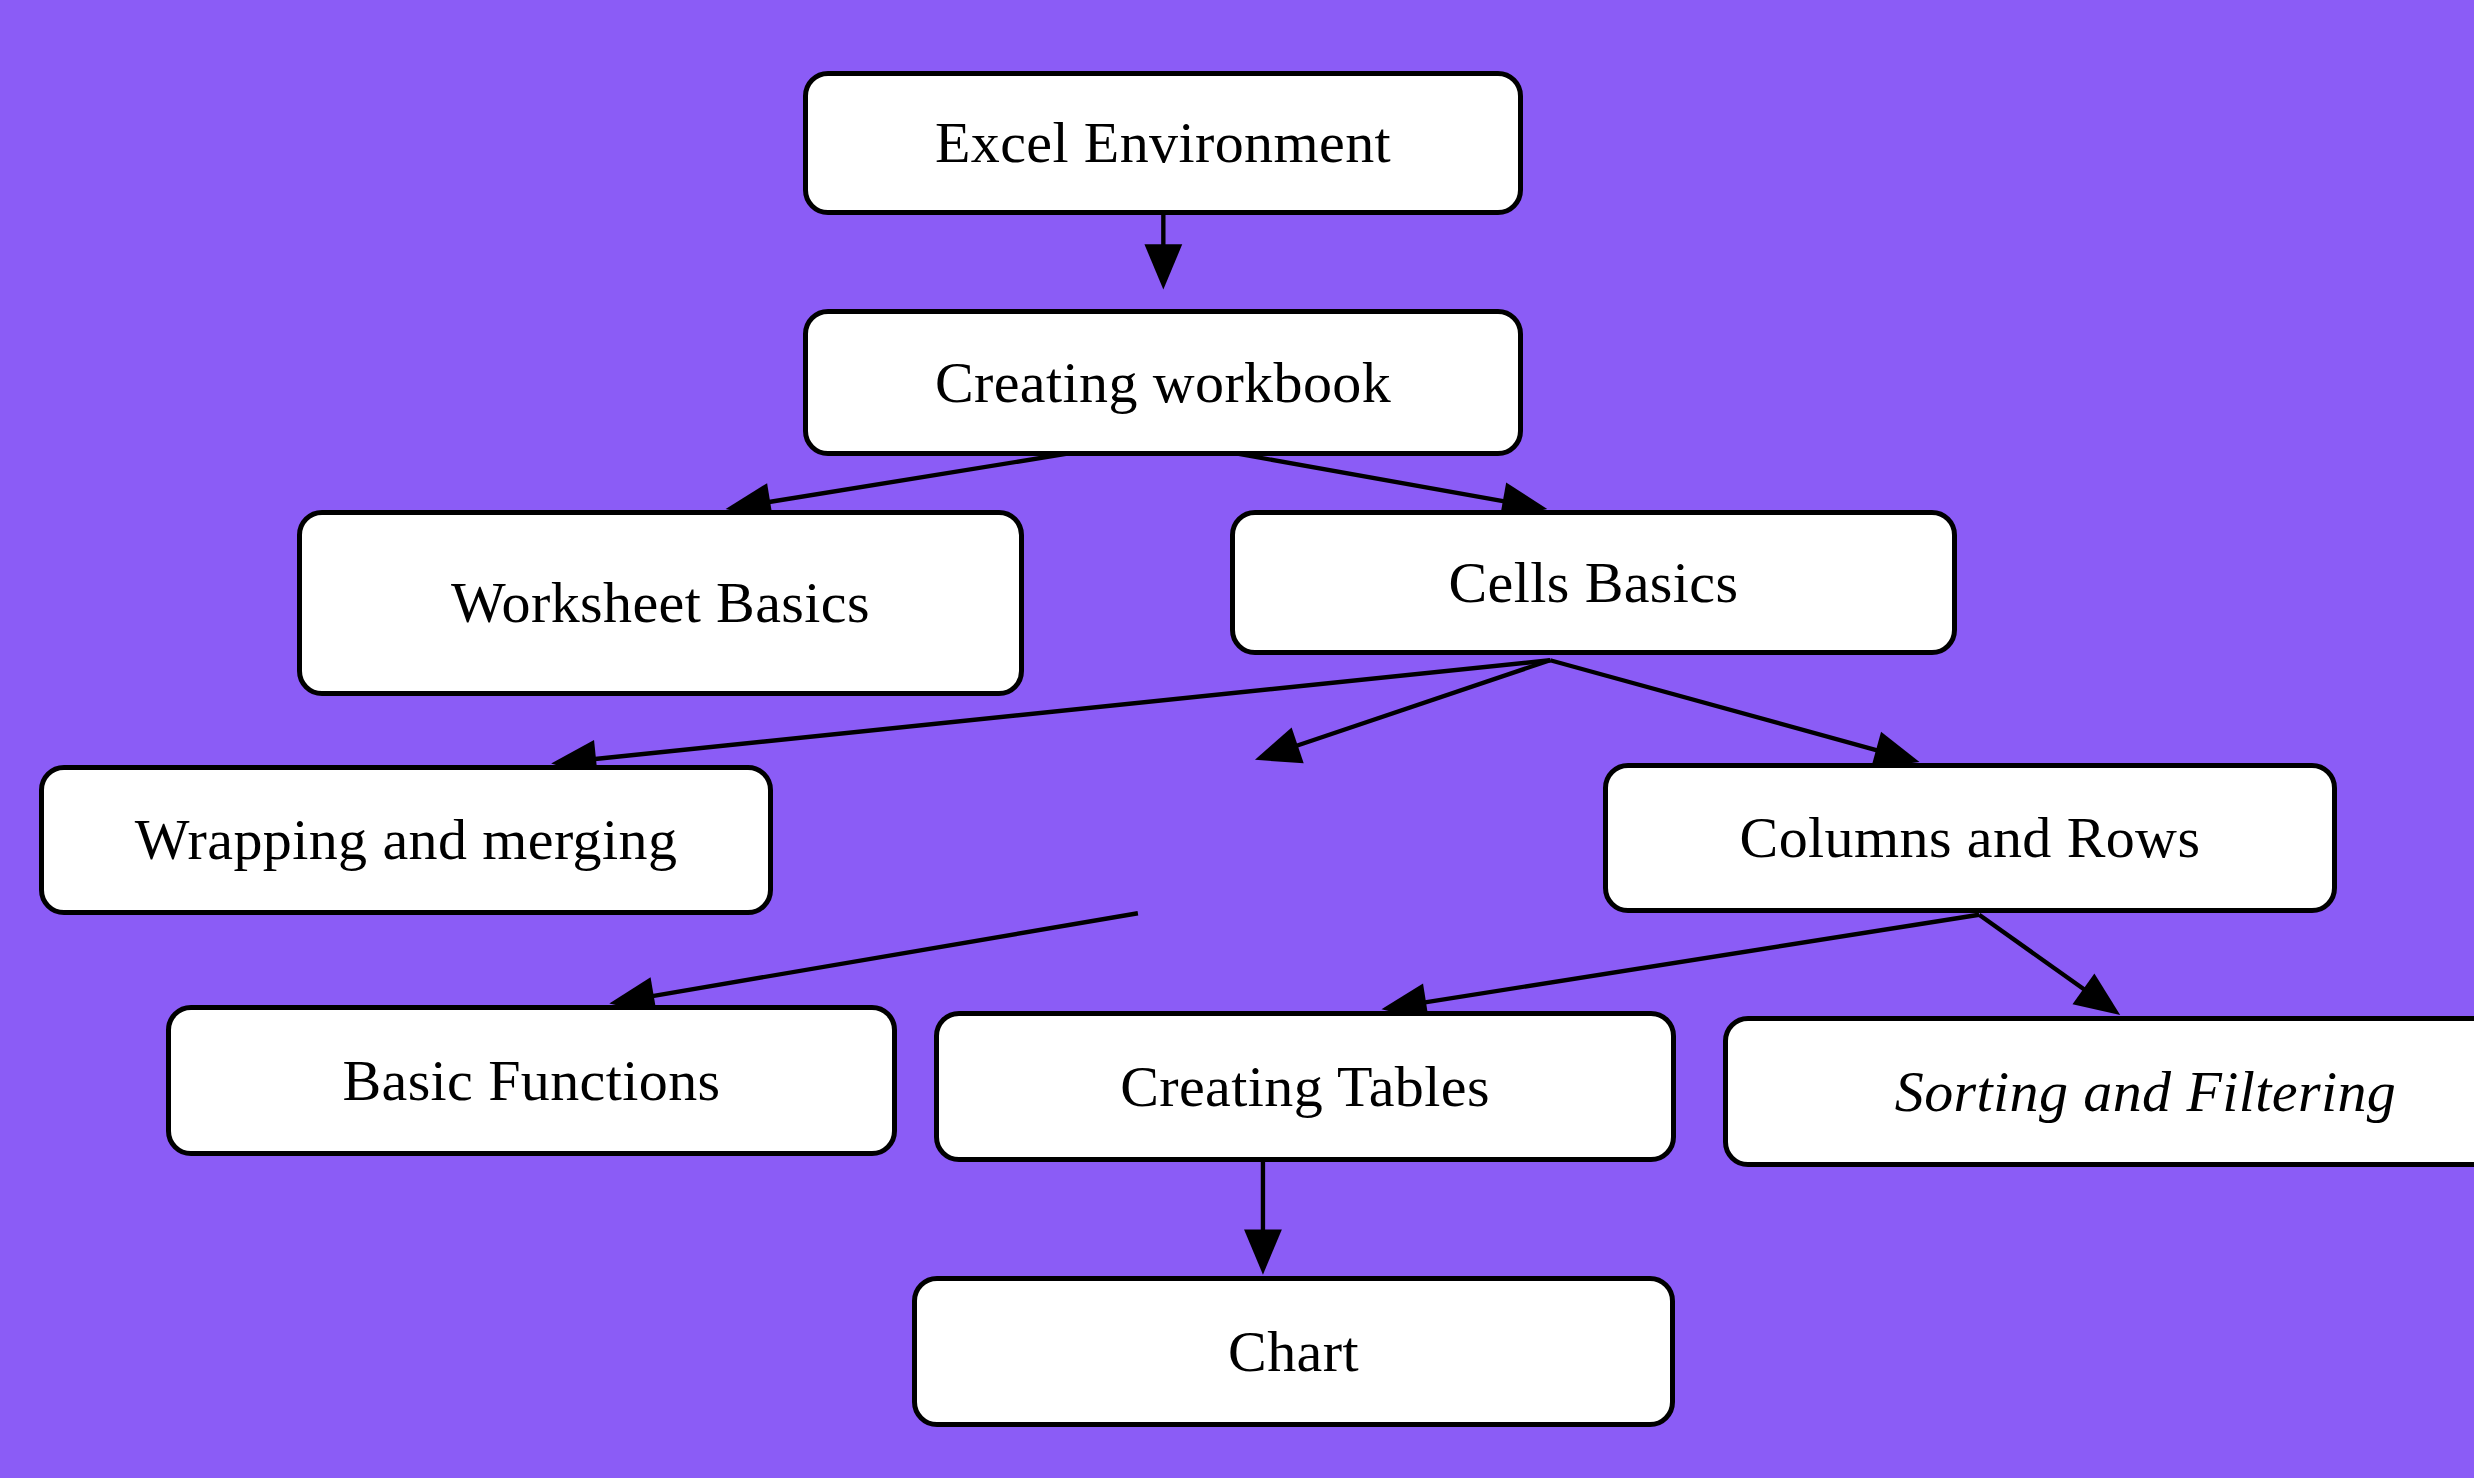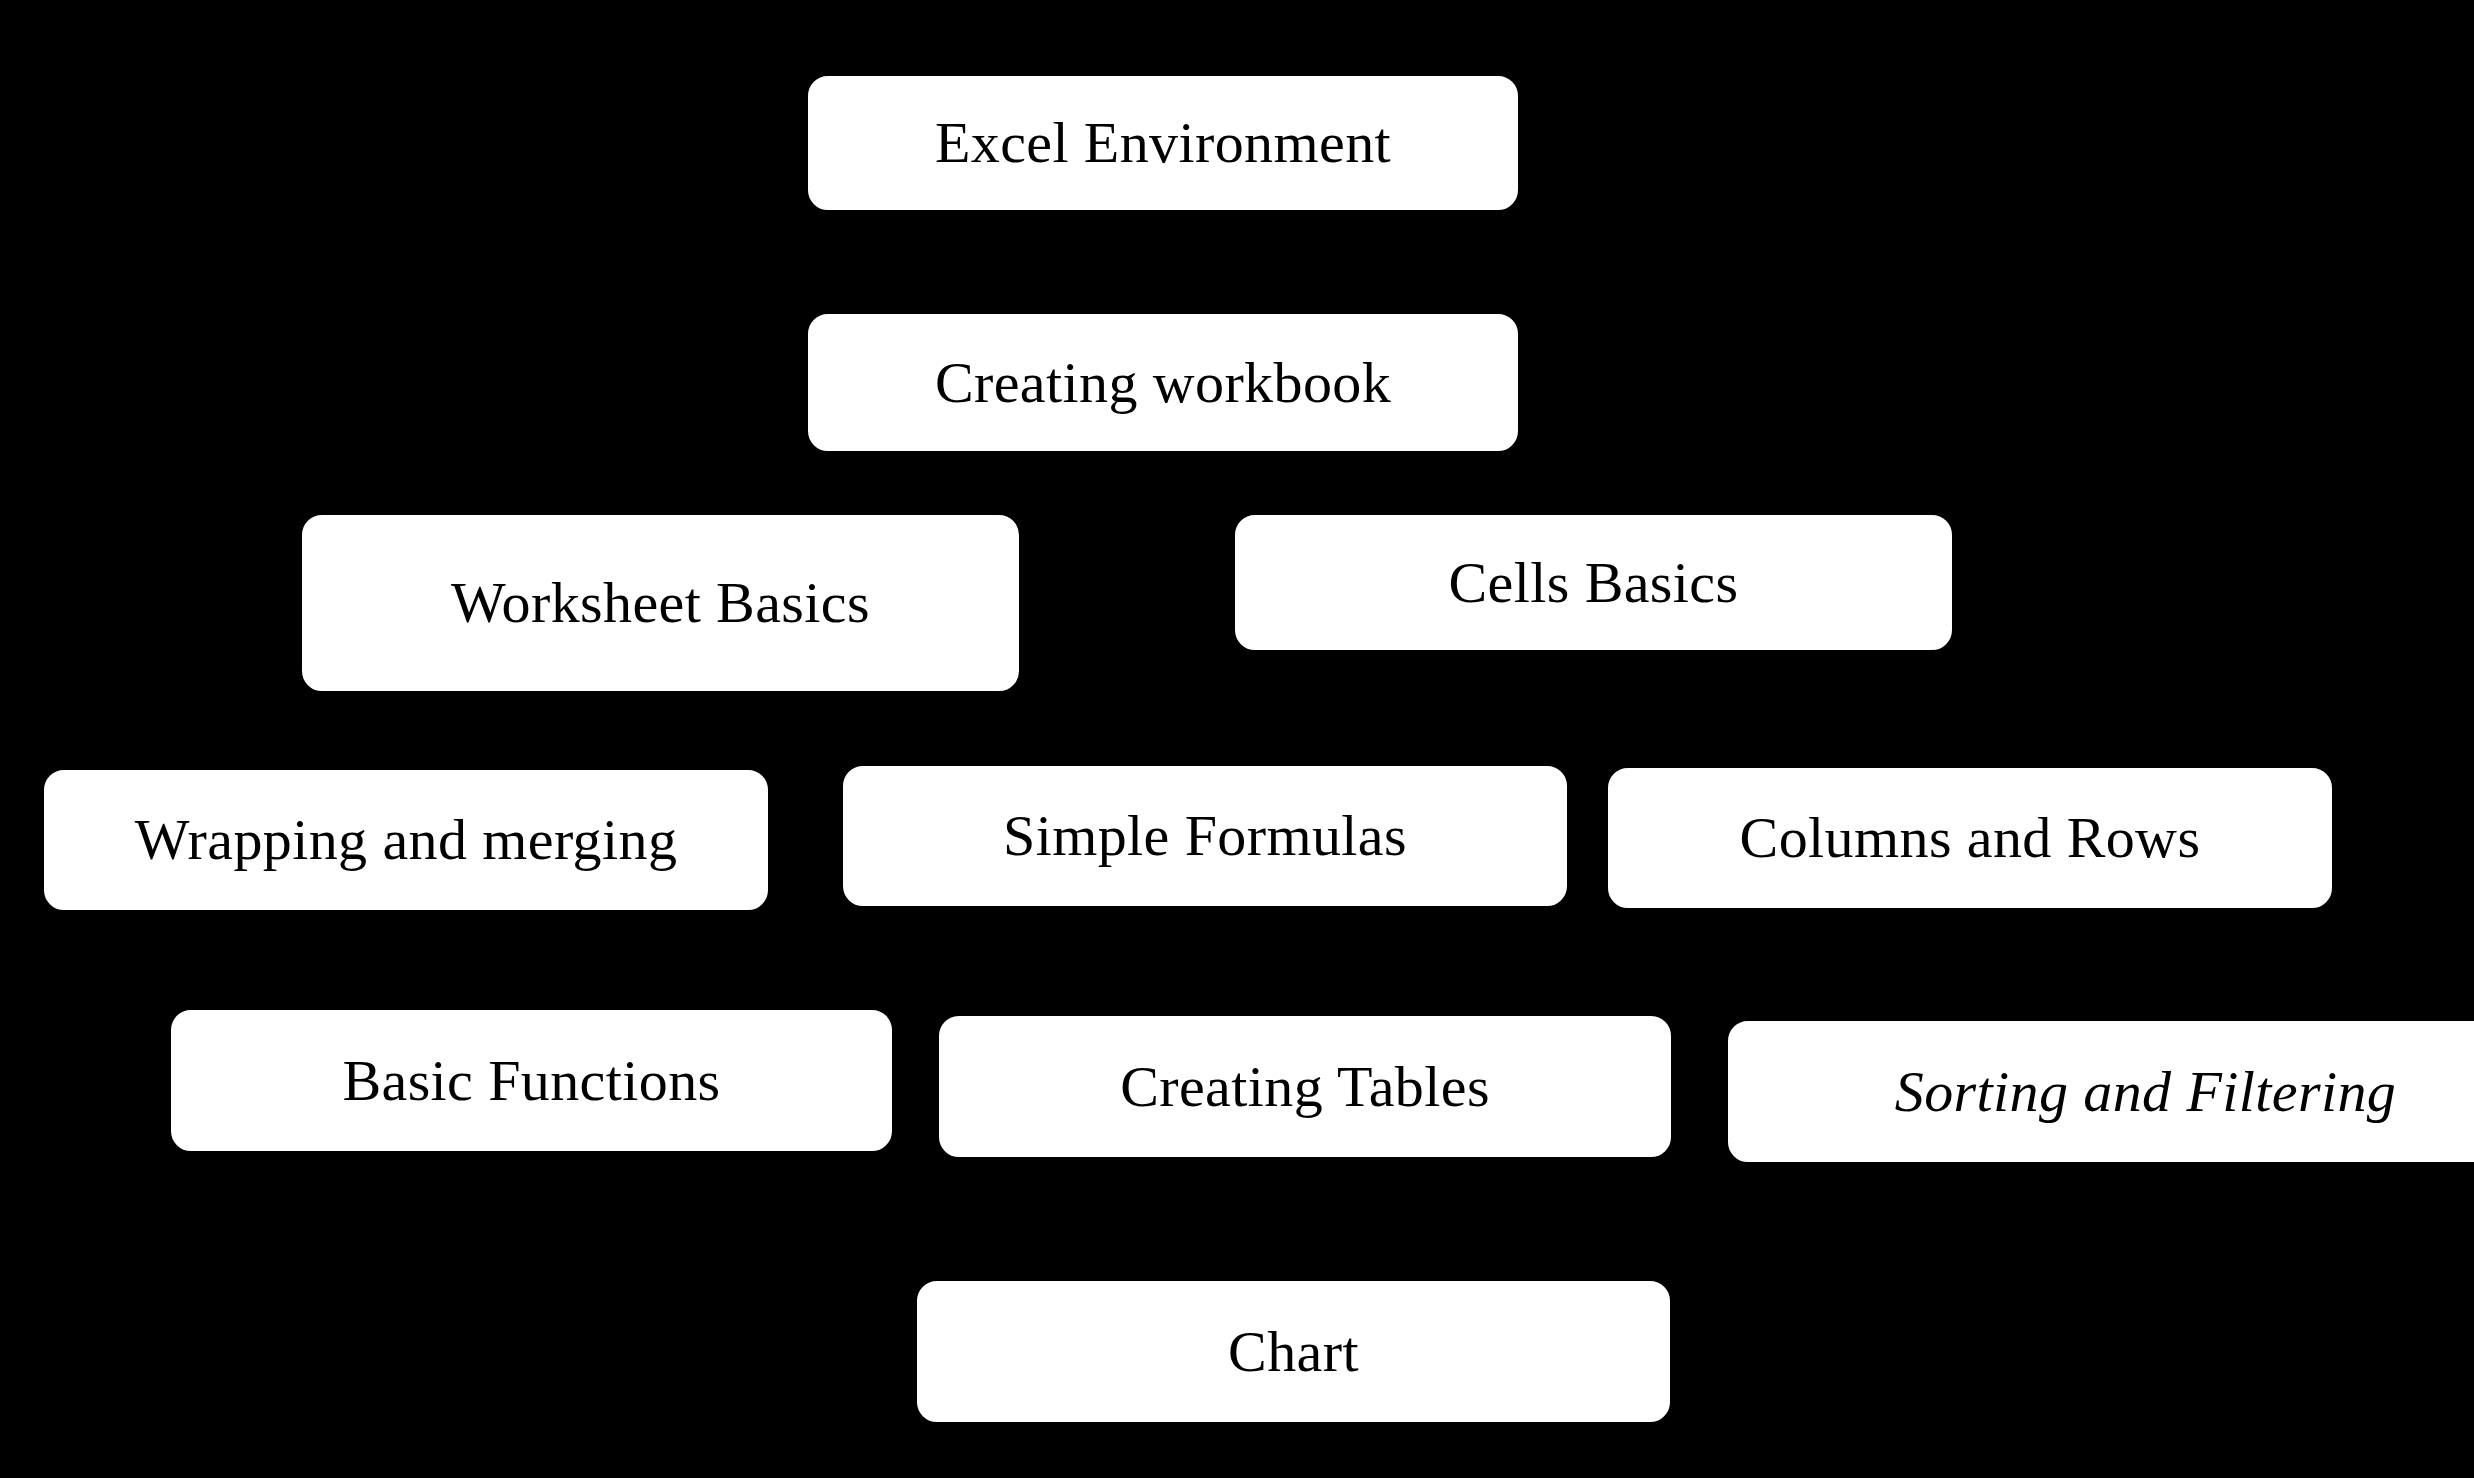--- a/index.html
+++ b/index.html
@@ -10,21 +10,21 @@
   body {
     width: 2475px;
     height: 1479px;
     font-family: "Liberation Serif", "DejaVu Serif", serif;
     overflow: hidden;
   }
   #flowchart {
     position: relative;
     width: 2475px;
     height: 1479px;
-    background: #000000;
+    background: #8b5cf6;
   }
   #edge-layer {
     position: absolute;
     left: 0;
     top: 0;
     width: 2475px;
     height: 1479px;
     pointer-events: none;
   }
   .node {
@@ -83,23 +83,20 @@
   </div>
   <div class="node" style="left: 297px; top: 510px; width: 727px; height: 186px;">
     <span class="node-label">Worksheet Basics</span>
   </div>
   <div class="node" style="left: 1230px; top: 510px; width: 727px; height: 145px;">
     <span class="node-label">Cells Basics</span>
   </div>
   <div class="node" style="left: 39px; top: 765px; width: 734px; height: 150px;">
     <span class="node-label">Wrapping and merging</span>
   </div>
-  <div class="node" style="left: 838px; top: 761px; width: 734px; height: 150px;">
-    <span class="node-label">Simple Formulas</span>
-  </div>
   <div class="node" style="left: 1603px; top: 763px; width: 734px; height: 150px;">
     <span class="node-label">Columns and Rows</span>
   </div>
   <div class="node" style="left: 166px; top: 1005px; width: 731px; height: 151px;">
     <span class="node-label">Basic Functions</span>
   </div>
   <div class="node" style="left: 934px; top: 1011px; width: 742px; height: 151px;">
     <span class="node-label">Creating Tables</span>
   </div>
   <div class="node" style="left: 1723px; top: 1016px; width: 845px; height: 151px; font-style: italic;">

